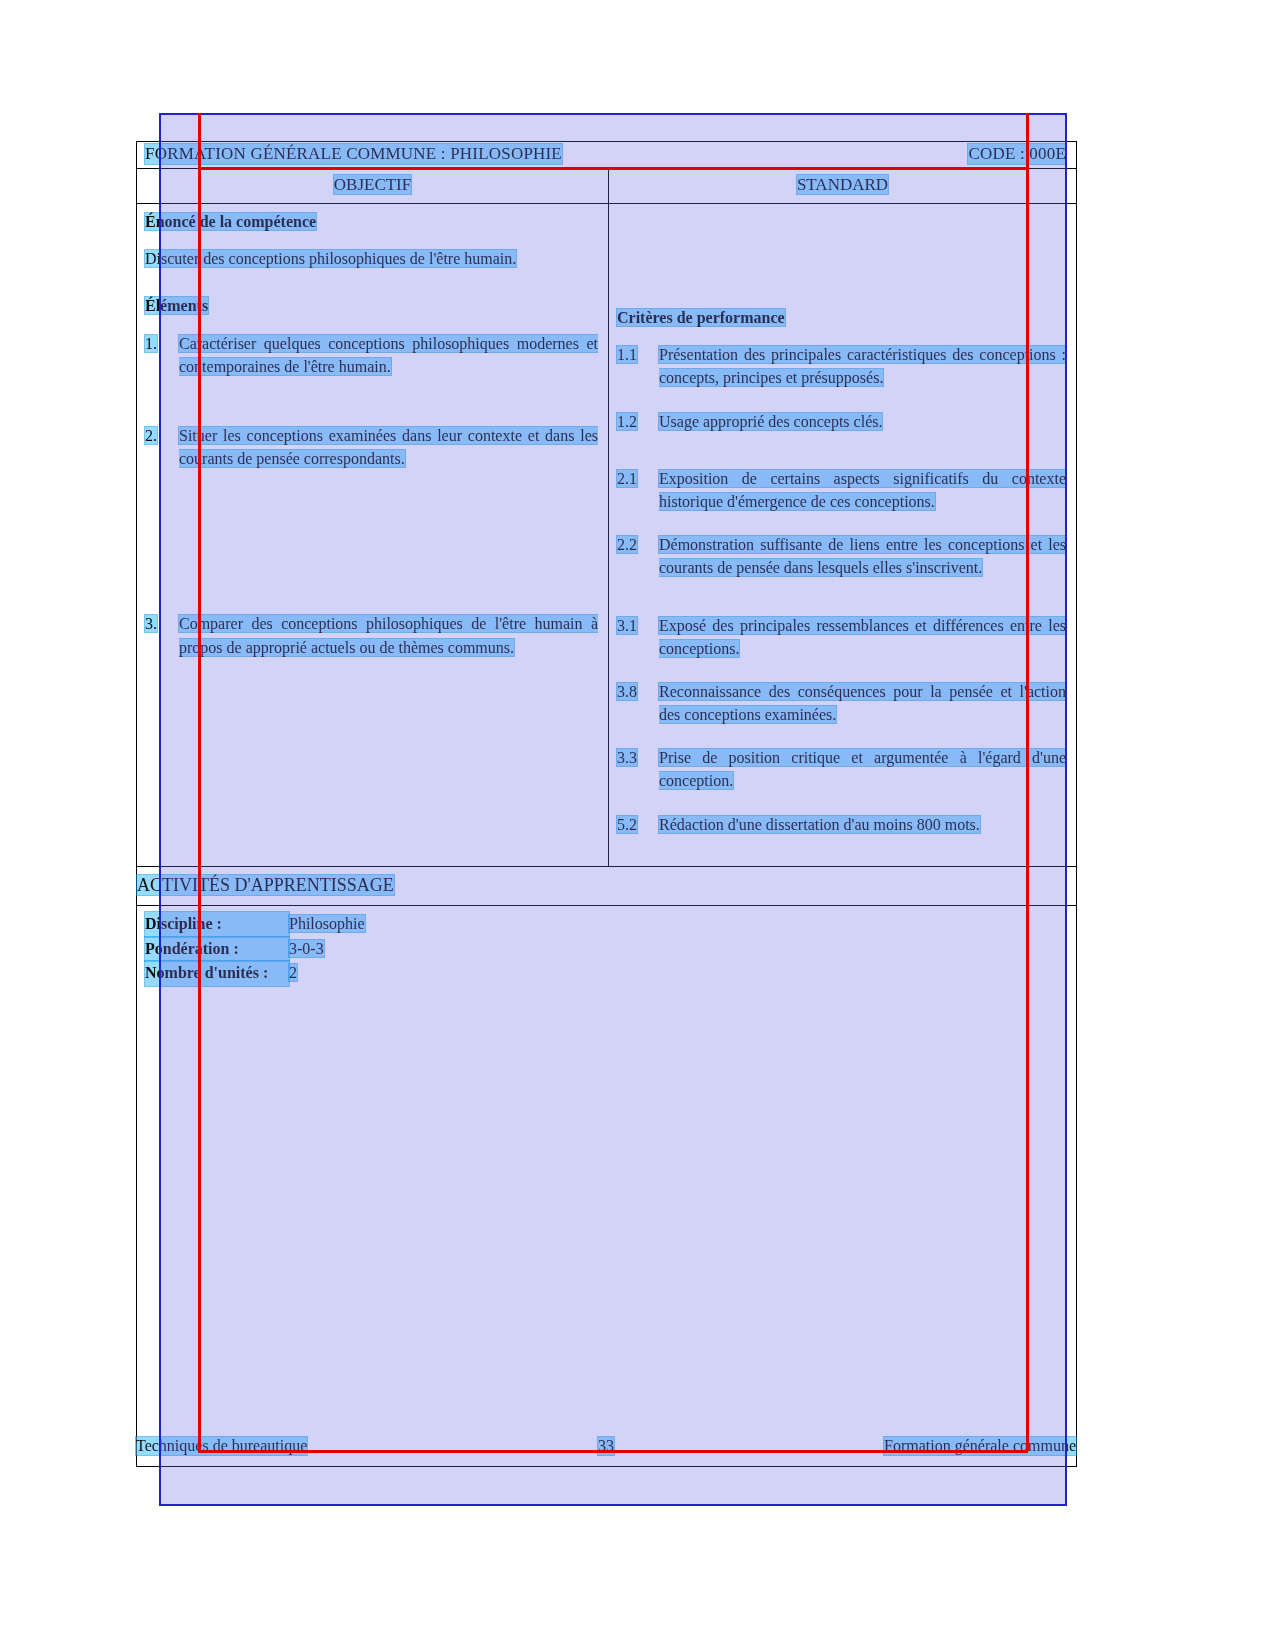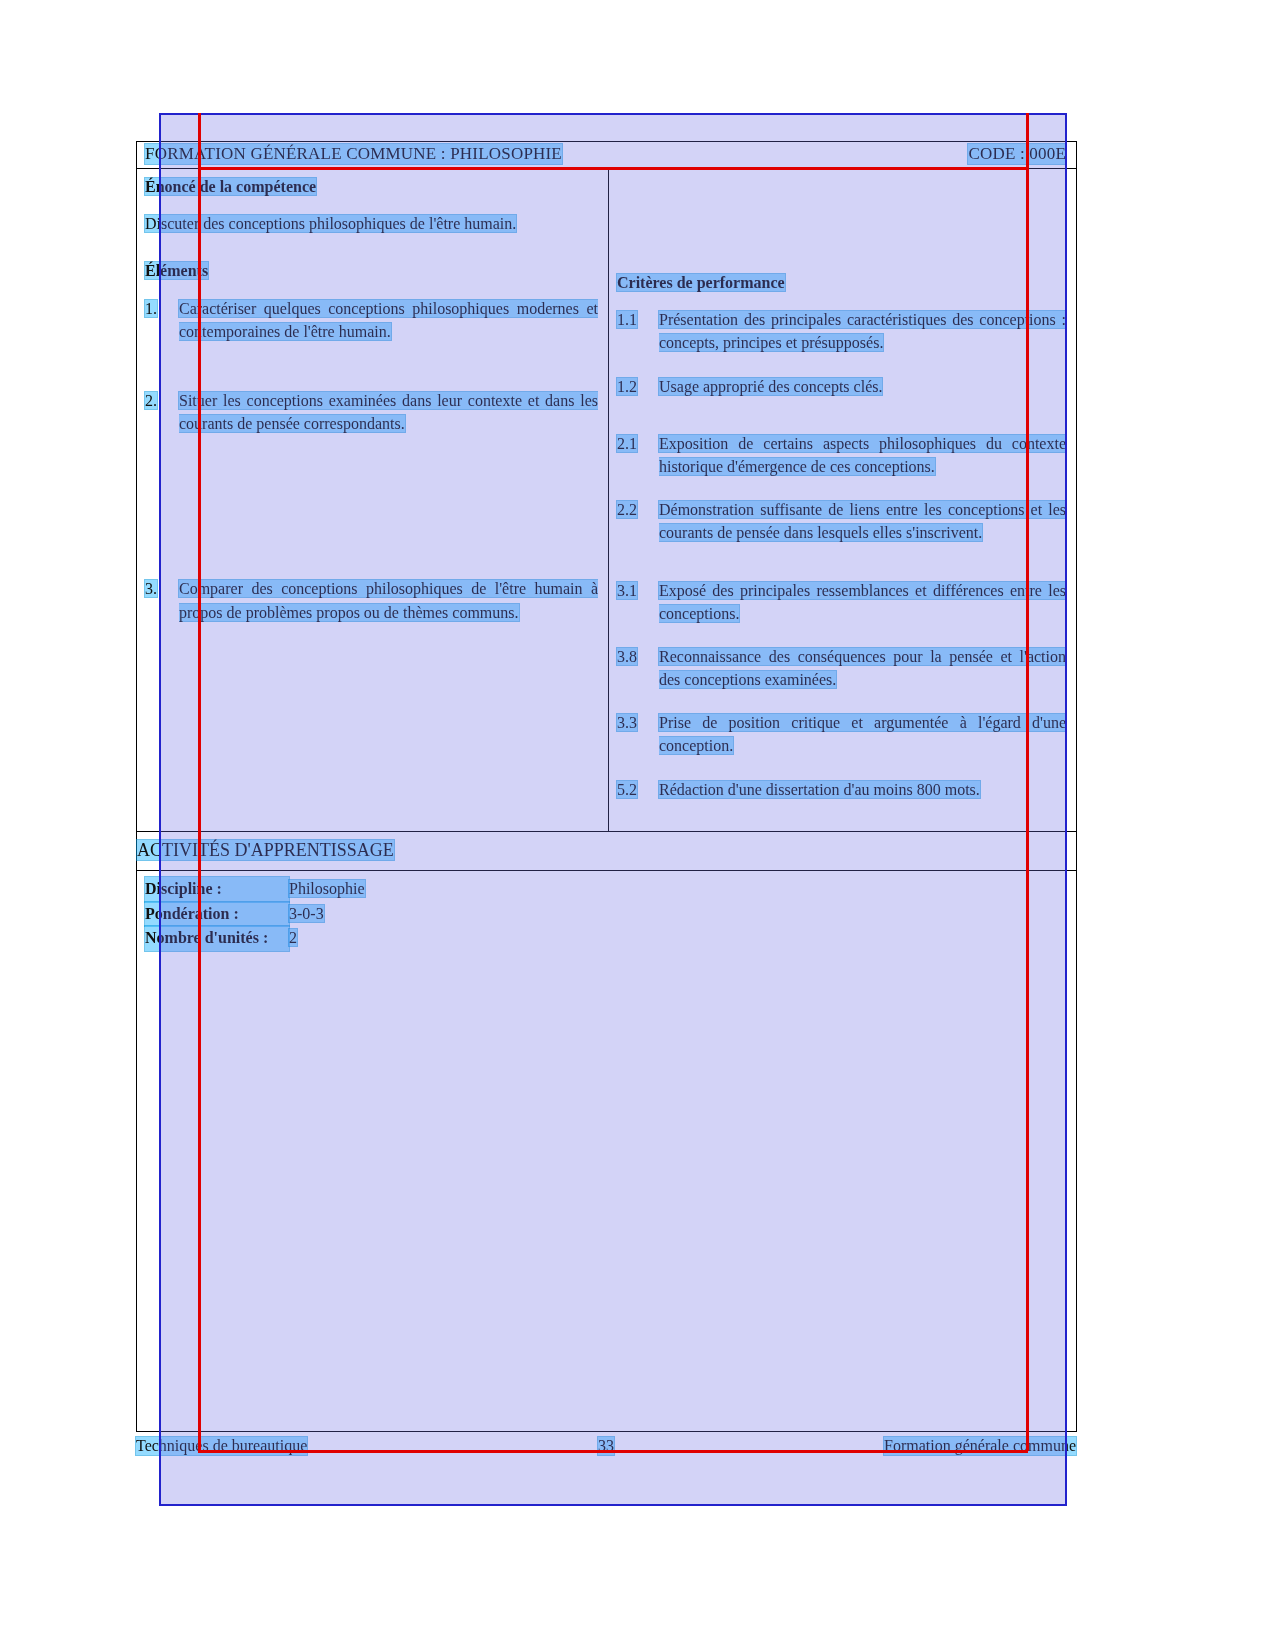--- a/index.html
+++ b/index.html
@@ -179,20 +179,28 @@
       <tbody>
           <tr class="title-row">
         <td colspan="2">
           <div class="title-flex">
             <span class="hdr-label hl">FORMATION GÉNÉRALE COMMUNE : PHILOSOPHIE</span>
             <span class="hdr-label hl">CODE : 000E</span>
           </div>
         </td>
       </tr>
 
+      <tr>
+        <td>
+          <div class="colhdr"><span class="hl">OBJECTIF</span></div>
+        </td>
+        <td>
+          <div class="colhdr"><span class="hl">STANDARD</span></div>
+        </td>
+      </tr>
 
       <tr>
         <td>
           <div class="blk">
             <div class="bold"><span class="hl">Énoncé de la compétence</span></div>
             <div class="spacer-sm"></div>
             <div class="just"><span class="hl">Discuter des conceptions philosophiques de l'être humain.</span></div>
             <div class="spacer-md"></div>
             <div class="bold"><span class="hl">Éléments</span></div>
             <div class="spacer-sm"></div>
@@ -202,21 +210,21 @@
               <div class="txt"><span class="hl">Caractériser quelques conceptions philosophiques modernes et contemporaines de l'être humain.</span></div>
             </div>
             <div style="height:26px"></div>
             <div class="item">
               <div class="num"><span class="hl">2.</span></div>
               <div class="txt"><span class="hl">Situer les conceptions examinées dans leur contexte et dans les courants de pensée correspondants.</span></div>
             </div>
             <div style="height:122px"></div>
             <div class="item">
               <div class="num"><span class="hl">3.</span></div>
-              <div class="txt"><span class="hl">Comparer des conceptions philosophiques de l'être humain à propos de problèmes propos ou de thèmes communs.</span></div>
+              <div class="txt"><span class="hl">Comparer des conceptions philosophiques de l'être humain à propos de approprié actuels ou de thèmes communs.</span></div>
             </div>
           </div>
         </td>
 
         <td>
           <div class="blk">
             <div style="height:96px"></div>
             <div class="bold"><span class="hl">Critères de performance</span></div>
             <div class="spacer-sm"></div>
 
@@ -224,21 +232,21 @@
               <div class="num"><span class="hl">1.1</span></div>
               <div class="txt"><span class="hl">Présentation des principales caractéristiques des conceptions : concepts, principes et présupposés.</span></div>
             </div>
             <div class="item crit">
               <div class="num"><span class="hl">1.2</span></div>
               <div class="txt"><span class="hl">Usage approprié des concepts clés.</span></div>
             </div>
             <div style="height:14px"></div>
             <div class="item crit">
               <div class="num"><span class="hl">2.1</span></div>
-              <div class="txt"><span class="hl">Exposition de certains aspects philosophiques du contexte historique d'émergence de ces conceptions.</span></div>
+              <div class="txt"><span class="hl">Exposition de certains aspects significatifs du contexte historique d'émergence de ces conceptions.</span></div>
             </div>
             <div class="item crit">
               <div class="num"><span class="hl">2.2</span></div>
               <div class="txt"><span class="hl">Démonstration suffisante de liens entre les conceptions et les courants de pensée dans lesquels elles s'inscrivent.</span></div>
             </div>
             <div style="height:14px"></div>
             <div class="item crit">
               <div class="num"><span class="hl">3.1</span></div>
               <div class="txt"><span class="hl">Exposé des principales ressemblances et différences entre les conceptions.</span></div>
             </div>

